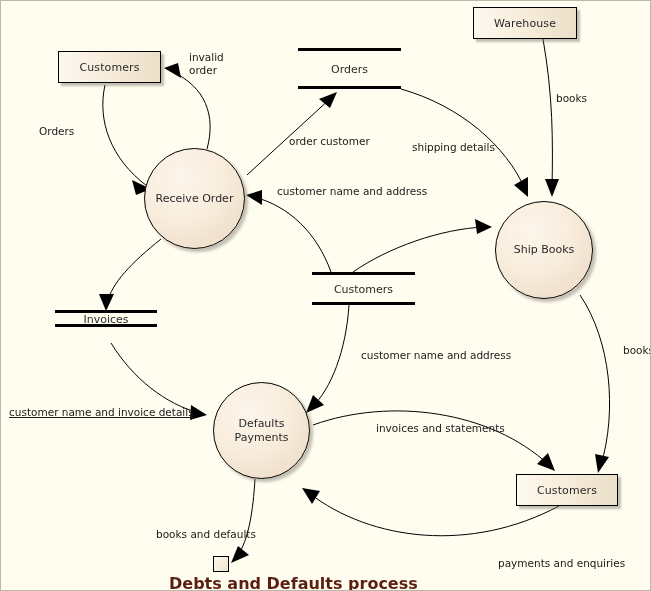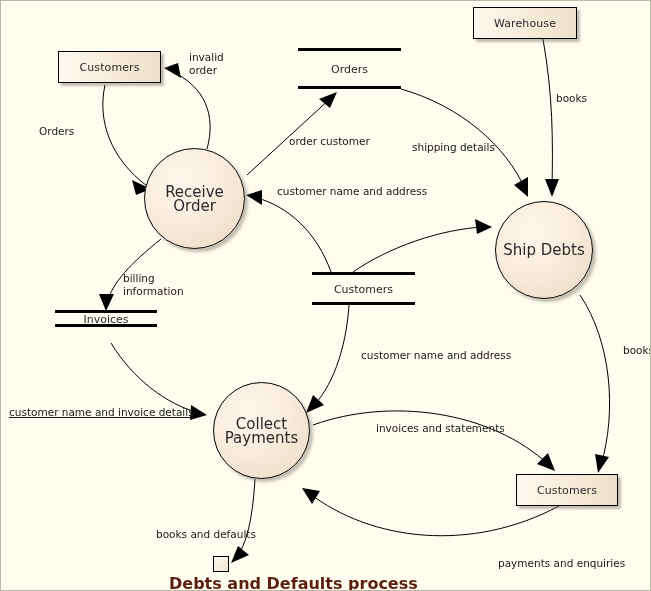--- a/index.html
+++ b/index.html
@@ -55,21 +55,21 @@
     border: 1px solid #000000;
     box-sizing: border-box;
     background: radial-gradient(circle at 36% 30%, #fdf6ec 0%, #f8ecdc 45%, #f0e0cc 78%, #e9d8c2 100%);
     box-shadow: 3px 3px 3px rgba(120,115,105,0.45);
     display: flex;
     align-items: center;
     justify-content: center;
     text-align: center;
   }
   .process span {
-    font-size: 15px;
+    font-size: 11px;
     color: #2a2a2a;
     line-height: 14px;
     display: block;
   }
 
   
   .store { position: absolute; }
   .store .rule {
     position: absolute;
     left: 0;
@@ -178,26 +178,26 @@
 
   <div class="entity" style="left:515px; top:473px; width:102px; height:32px;">
     <span>Customers</span>
   </div>
 
   <div class="process" style="left:143px; top:147px; width:101px; height:101px;">
     <span>Receive Order</span>
   </div>
 
   <div class="process" style="left:494px; top:200px; width:98px; height:98px;">
-    <span>Ship Debts</span>
+    <span>Ship Books</span>
   </div>
 
   <div class="process" style="left:212px; top:381px; width:97px; height:97px;">
     <span>
-      <span style="display:block">Collect</span>
+      <span style="display:block">Defaults</span>
       <span style="display:block">Payments</span>
     </span>
   </div>
 
   <div class="store" style="left:297px; top:47px; width:103px; height:41px;">
     <div class="rule top"></div>
     <div class="store-label">Orders</div>
     <div class="rule bottom"></div>
   </div>
 
@@ -224,24 +224,20 @@
   </div>
 
   <div class="flow-label" style="left:288px; top:134px;">order customer</div>
 
   <div class="flow-label" style="left:411px; top:140px;">shipping details</div>
 
   <div class="flow-label" style="left:555px; top:91px;">books</div>
 
   <div class="flow-label" style="left:276px; top:184px;">customer name and address</div>
 
-  <div class="flow-label two-line" style="left:122px; top:271px; width:70px;">
-    <span style="display:block">billing</span>
-    <span style="display:block">information</span>
-  </div>
 
   <div class="flow-label" style="left:360px; top:348px;">customer name and address</div>
 
   <div class="flow-label" style="left:622px; top:343px;">books</div>
 
   <div class="flow-label" style="left:8px; top:405px;text-decoration:underline;">customer name and invoice details</div>
 
   <div class="flow-label" style="left:375px; top:413px;margin-top:8px;">invoices and statements</div>
 
   <div class="flow-label" style="left:467px; top:556px;margin-left:30px;">payments and enquiries</div>

